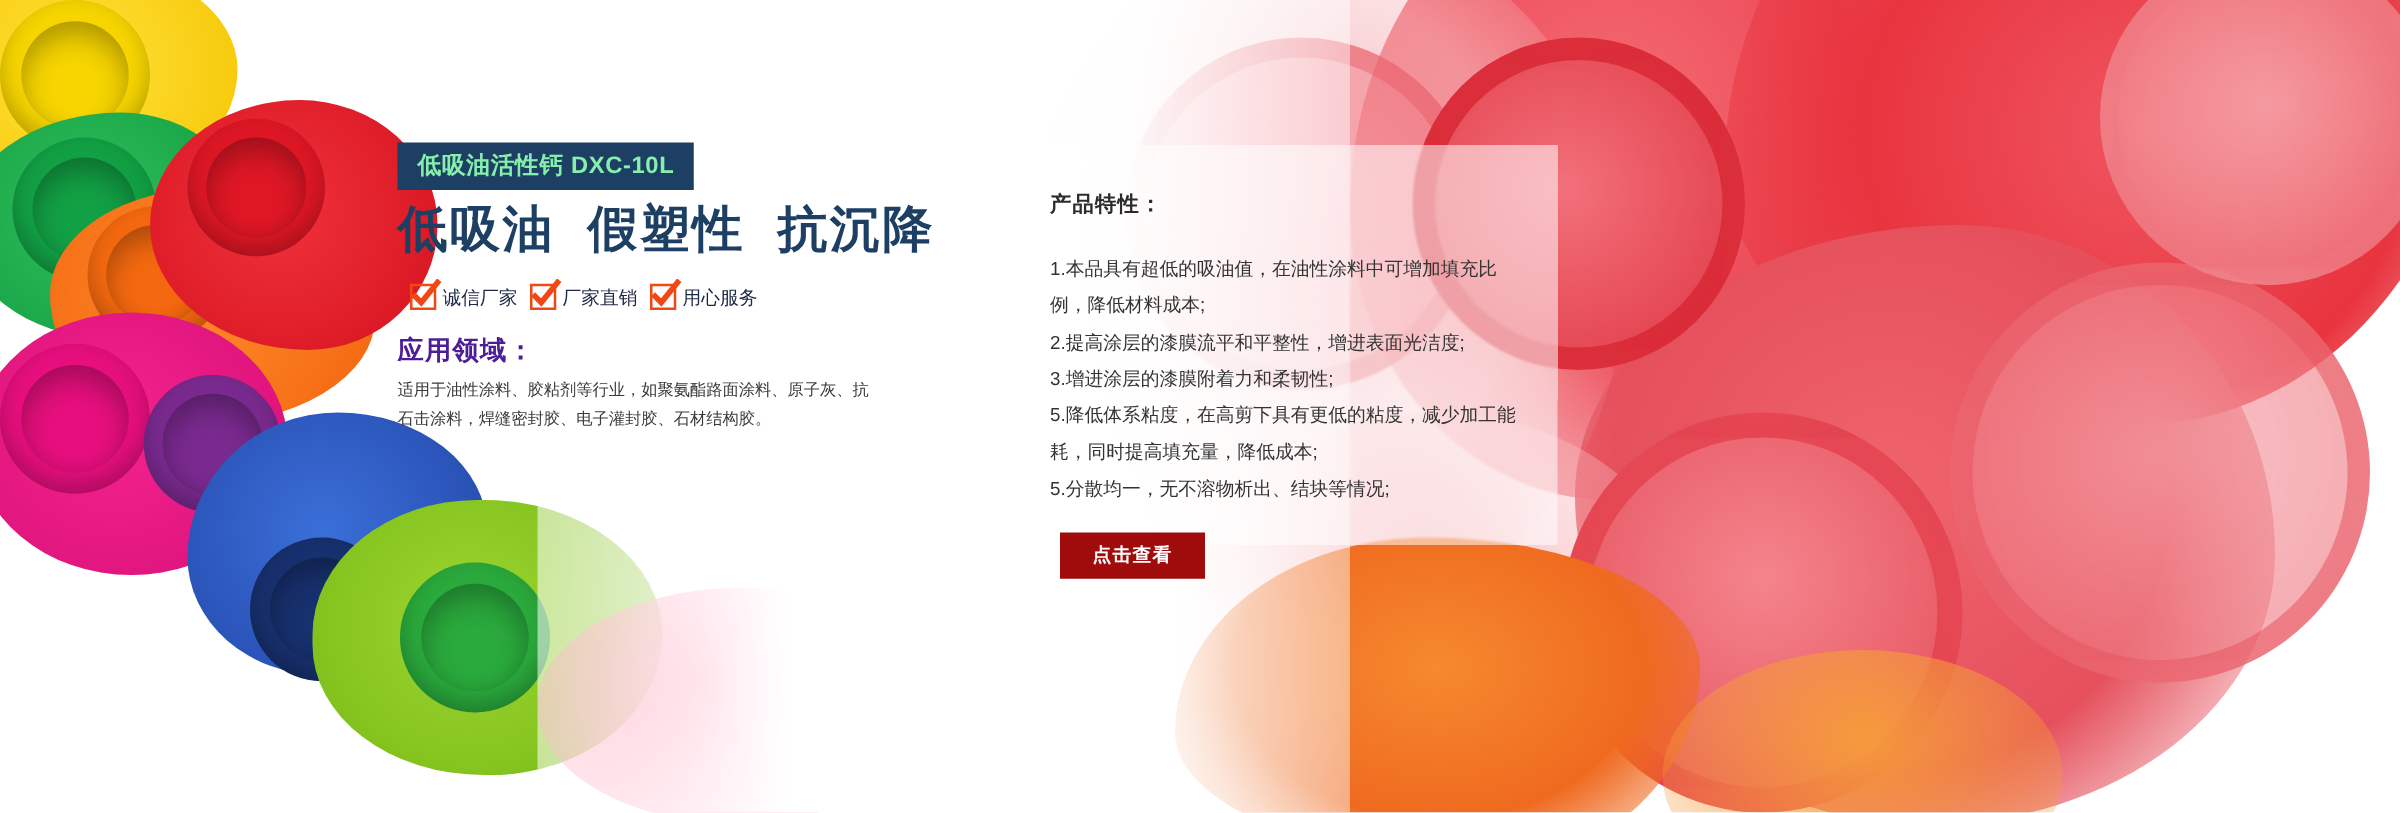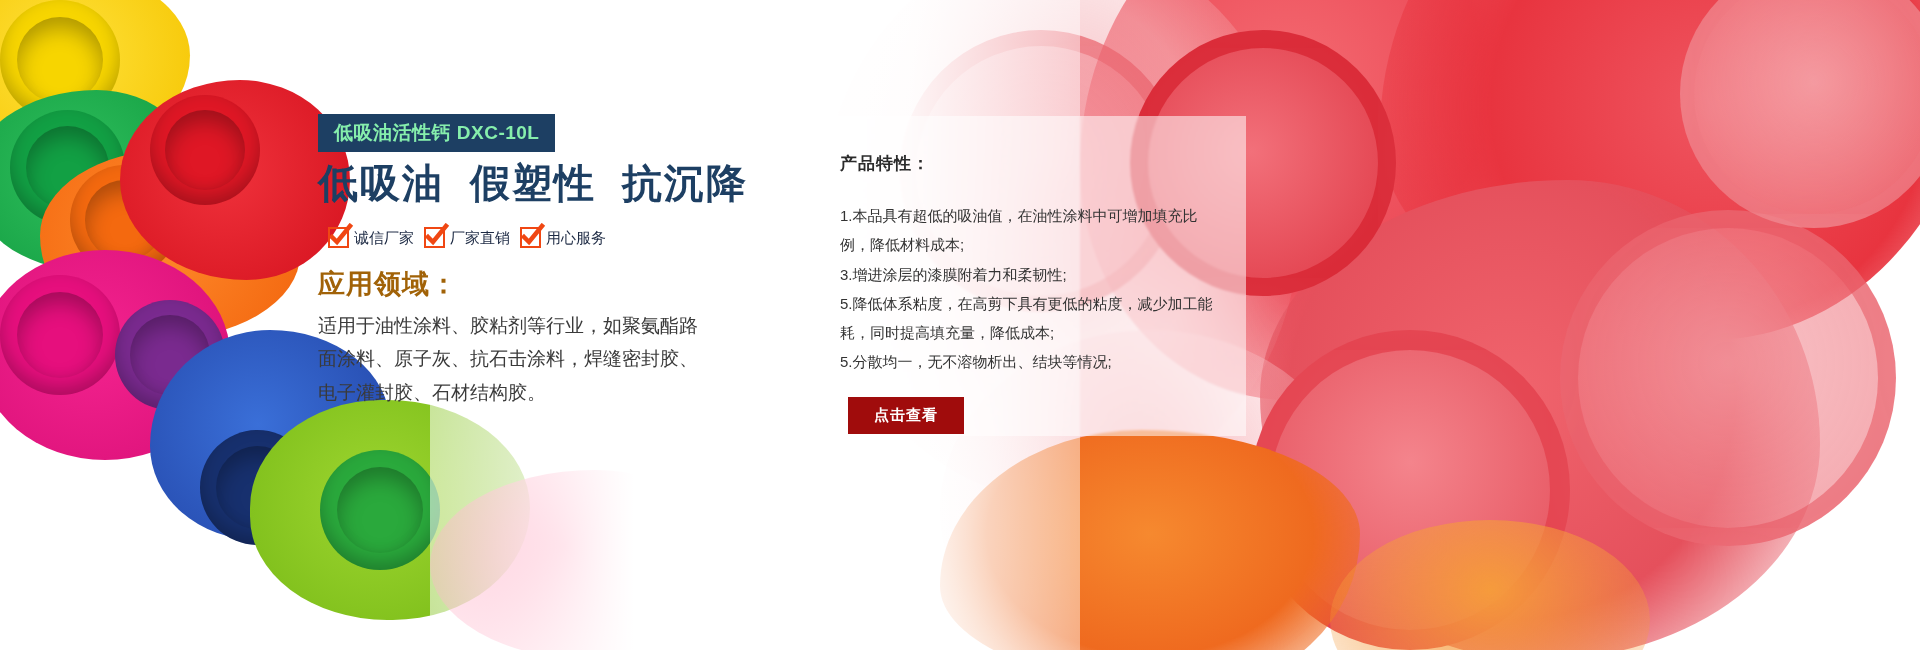--- a/index.html
+++ b/index.html
@@ -36,22 +36,22 @@
     white-space:nowrap;
   }
   .headline span{margin-right:26px;}
   .headline span:last-child{margin-right:0;}
 
   .tags{margin-top:16px;display:flex;align-items:center;gap:10px;padding-left:10px;}
   .tag{display:flex;align-items:flex-end;gap:5px;font-size:15px;color:#1d2a44;white-space:nowrap;}
   .chk{width:17px;height:17px;position:relative;border:2px solid #f04713;flex:none;}
   .chk svg{position:absolute;left:-2px;top:-6px;}
 
-  .apply-title{margin-top:18px;font-size:27px;font-weight:bold;color:#a16207;letter-spacing:1px;}
-  .apply-body{margin-top:7px;font-size:19px;line-height:1.75;color:#3a3a3a;width:382px;}
+  .apply-title{margin-top:18px;font-size:21px;font-weight:bold;color:#4c1d95;letter-spacing:1px;}
+  .apply-body{margin-top:7px;font-size:13px;line-height:1.75;color:#3a3a3a;width:382px;}
 
   
   .panel{
     position:absolute;left:806px;top:116px;width:440px;height:320px;
     background:rgba(255,255,255,.55);
     backdrop-filter:blur(1px);
   }
   .panel-inner{padding:36px 0 0 34px;}
   .panel-title{font-size:17px;font-weight:bold;color:#2b2b2b;letter-spacing:1px;}
   .feat-list{margin-top:26px;font-size:15px;line-height:1.95;color:#333;width:378px;}
@@ -179,20 +179,21 @@
     <div class="apply-title">应用领域：</div>
     <div class="apply-body">适用于油性涂料、胶粘剂等行业，如聚氨酯路面涂料、原子灰、抗石击涂料，焊缝密封胶、电子灌封胶、石材结构胶。</div>
   </div>
 
   <div class="panel">
     <div class="panel-inner">
       <div class="panel-title">产品特性：</div>
 
       <div class="feat-list">
         <div>1.本品具有超低的吸油值，在油性涂料中可增加填充比例，降低材料成本;</div>
+        <div>2.提高涂层的漆膜流平和平整性，增进表面光洁度;</div>
         <div>3.增进涂层的漆膜附着力和柔韧性;</div>
         <div>5.降低体系粘度，在高剪下具有更低的粘度，减少加工能耗，同时提高填充量，降低成本;</div>
         <div>5.分散均一，无不溶物析出、结块等情况;</div>
       </div>
 
       <button class="cta">点击查看</button>
     </div>
   </div>
 
 </div>

